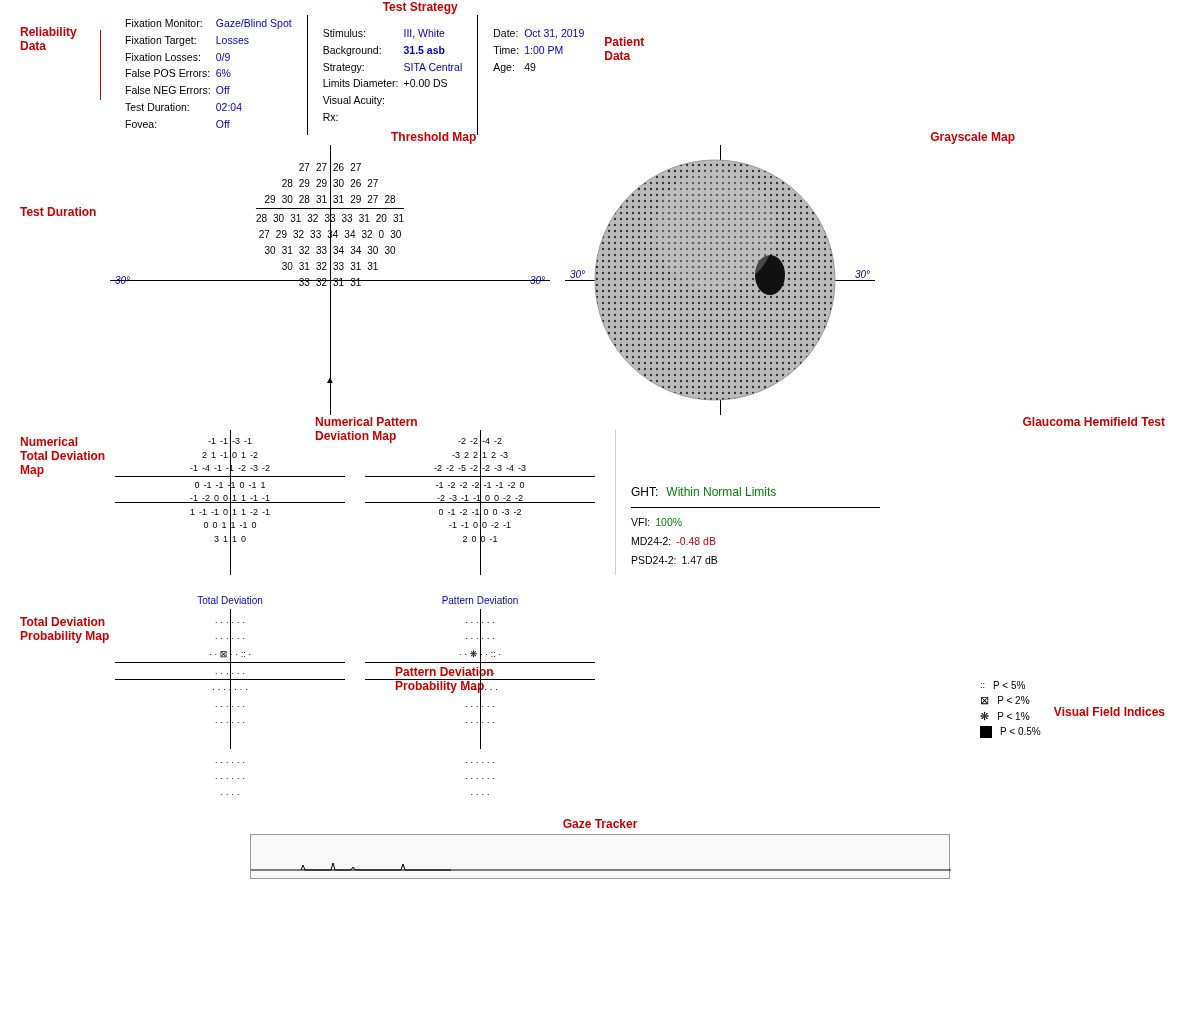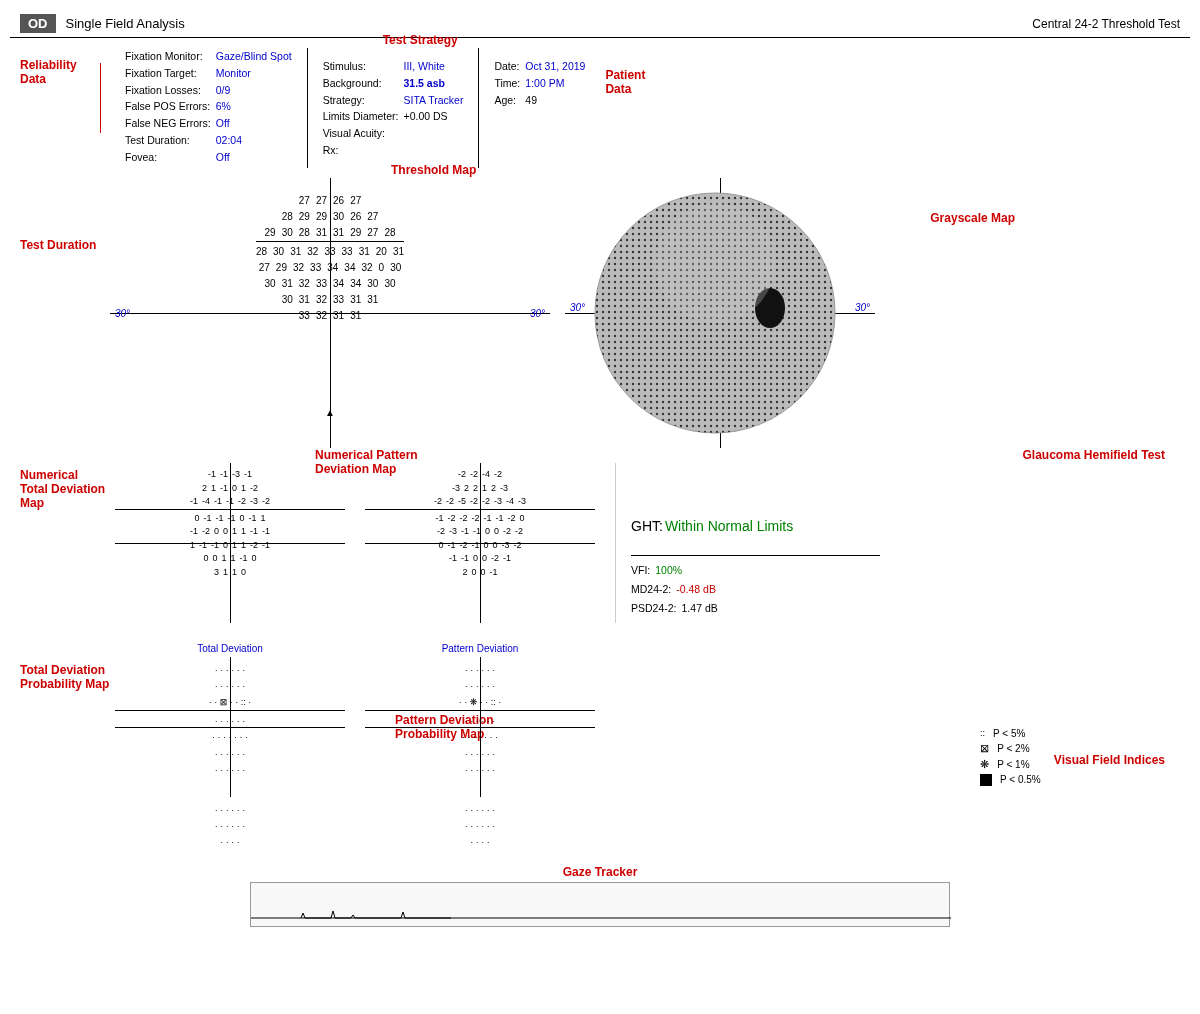--- a/index.html
+++ b/index.html
@@ -59,27 +59,20 @@
     .page-layout {
       position: relative;
       padding: 5px 15px;
     }
   </style>
 </head>
 <body>
 
 <div class="page-container">
 
-  <div class="header-bar">
-    <div class="header-left">
-      <span class="od-badge">OD</span>
-      <span class="header-title">Single Field Analysis</span>
-    </div>
-    <div class="header-right">Central 24-2 Threshold Test</div>
-  </div>
 
   <div class="page-layout">
 
     <div style="display:flex; gap:0; margin-bottom:5px; position:relative;">
 
       <div style="position:absolute; left:-5px; top:10px;">
         <span class="red-label">Reliability<br>Data</span>
         <div style="position:absolute; left:80px; top:5px; border-left:1px solid #cc0000; height:70px; transform:rotate(0deg);"></div>
       </div>
 
@@ -89,21 +82,21 @@
             <div>Fixation Monitor:</div>
             <div>Fixation Target:</div>
             <div>Fixation Losses:</div>
             <div>False POS Errors:</div>
             <div>False NEG Errors:</div>
             <div>Test Duration:</div>
             <div>Fovea:</div>
           </div>
           <div style="color:#0000cc;">
             <div>Gaze/Blind Spot</div>
-            <div>Monitor</div>
+            <div>Losses</div>
             <div>0/9</div>
             <div>6%</div>
             <div>Off</div>
             <div>02:04</div>
             <div>Off</div>
           </div>
         </div>
       </div>
 
       <div style="border-left:1px solid #000; margin: 0 15px; height:120px;"></div>
@@ -118,21 +111,21 @@
             <div>Stimulus:</div>
             <div>Background:</div>
             <div>Strategy:</div>
             <div>Limits Diameter:</div>
             <div>Visual Acuity:</div>
             <div>Rx:</div>
           </div>
           <div>
             <div style="color:#0000cc;">III, White</div>
             <div style="color:#0000cc;font-weight:bold;">31.5 asb</div>
-            <div style="color:#0000cc;">SITA Tracker</div>
+            <div style="color:#0000cc;">SITA Central</div>
             <div></div>
             <div></div>
             <div>+0.00 DS</div>
           </div>
         </div>
       </div>
 
       <div style="border-left:1px solid #000; margin: 0 15px; height:120px;"></div>
 
       <div style="position:relative;">
@@ -159,21 +152,21 @@
     <div style="display:flex; gap:5px; margin-top:10px; position:relative;">
 
       <div style="position:absolute; left:-5px; top:60px;">
         <span class="red-label">Test Duration</span>
       </div>
 
       <div style="position:absolute; left:366px; top:-15px;">
         <span class="red-label">Threshold Map</span>
       </div>
 
-      <div style="position:absolute; right:160px; top:-15px;margin-top:48px;">
+      <div style="position:absolute; right:160px; top:-15px;">
         <span class="red-label">Grayscale Map</span>
       </div>
 
       <div style="position:relative; width:440px; height:270px; margin-left:85px;">
 
         <div style="position:absolute; top:50%; left:0; right:0; height:1px; background:#000;"></div>
         <div style="position:absolute; left:50%; top:0; bottom:0; width:1px; background:#000;"></div>
 
         <div style="position:absolute; left:5px; top:48%; color:#0000cc; font-size:10px; font-style:italic;">30°</div>
         <div style="position:absolute; right:5px; top:48%; color:#0000cc; font-size:10px; font-style:italic;">30°</div>
@@ -454,21 +447,21 @@
             <span>2</span>
               <span>0</span>
               <span>0</span>
               <span>-1</span>
           </div>
         </div>
       </div>
 
       <div style="width:280px; padding:5px 15px; border-left:1px solid #ccc; margin-left:10px;">
         <div style="margin-top:50px;">
-          <div style="display:flex; gap:2px; margin-bottom:21px; font-size:14px;">
+          <div style="display:flex; gap:8px; margin-bottom:8px; font-size:12px;">
             <span style="color:#000;">GHT:</span>
             <span style="color:#008000;">Within Normal Limits</span>
           </div>
           <div style="height:1px; background:#000; margin:5px 0;"></div>
           <div style="font-size:10.5px; line-height:1.8;">
             <div style="display:flex; gap:5px;">
               <span>VFI:</span>
               <span style="color:#008000;">100%</span>
             </div>
             <div style="display:flex; gap:5px;">

